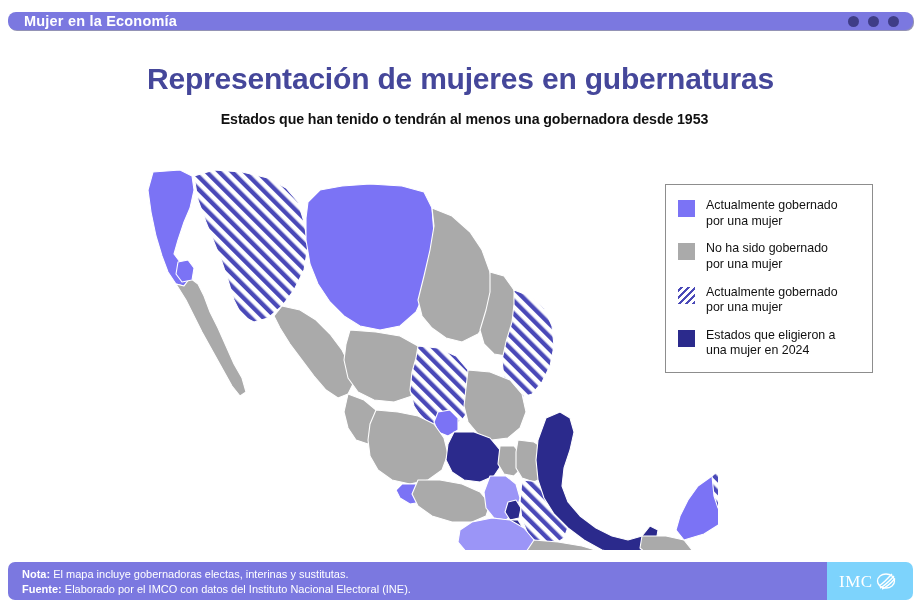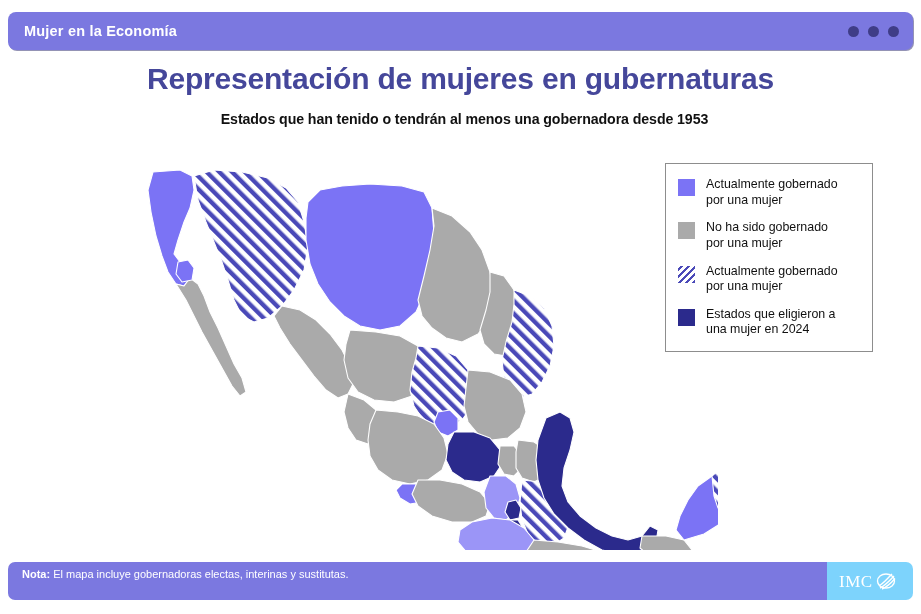--- a/index.html
+++ b/index.html
@@ -16,21 +16,21 @@
     font-family: "Liberation Sans", sans-serif;
     -webkit-font-smoothing: antialiased;
   }
 
   
   #titlebar {
     position: absolute;
     left: 8px;
     top: 12px;
     width: 905px;
-    height: 38px;
+    height: 18px;
     background: #7b78e0;
     border-radius: 8px;
     box-shadow: 1px 1px 0 rgba(60,58,120,.55);
     display: flex;
     align-items: center;
     justify-content: space-between;
     box-sizing: border-box;
     padding: 0 14px 0 16px;
   }
   #titlebar .tb-title {
@@ -89,21 +89,21 @@
   #mexico-map path {
     stroke: #ffffff;
     stroke-width: 1.1;
     stroke-linejoin: round;
   }
 
   
   #legend {
     position: absolute;
     left: 665px;
-    top: 163px;
+    top: 184px;
     width: 208px;
     background: #ffffff;
     border: 1px solid #8d8d8d;
     box-sizing: border-box;
     padding: 13px 10px 13px 12px;
   }
   .legend-row {
     display: flex;
     align-items: flex-start;
     margin-bottom: 12px;
@@ -273,20 +273,23 @@
     <span class="legend-label">Estados que eligieron a
 una mujer en 2024</span>
   </div>
 
 </div>
 
 <div id="footer">
   <div id="footer-note">
     <div>
       <b>Nota:</b><span> El mapa incluye gobernadoras electas, interinas y sustitutas.</span>
+    </div>
+    <div>
+      <b>Fuente:</b><span> Elaborado por el IMCO con datos del Instituto Nacional Electoral (INE).</span>
     </div>
   </div>
   <div id="logo-box">
     <svg width="62" height="24" viewBox="0 0 62 24" xmlns="http://www.w3.org/2000/svg">
       <text x="0" y="18" font-family="Liberation Serif, serif" font-size="17" fill="#ffffff" letter-spacing="0.5">IMC</text>
       <g fill="none" stroke="#ffffff" stroke-width="1.4">
         <ellipse cx="47" cy="12" rx="8.5" ry="7"></ellipse>
         <path d="M40,17 C45,14 49,9 53,5"></path>
         <path d="M41,19 C47,16 51,11 55,7"></path>
         <path d="M43,20 C49,17.5 53,13 56,9.5"></path>

